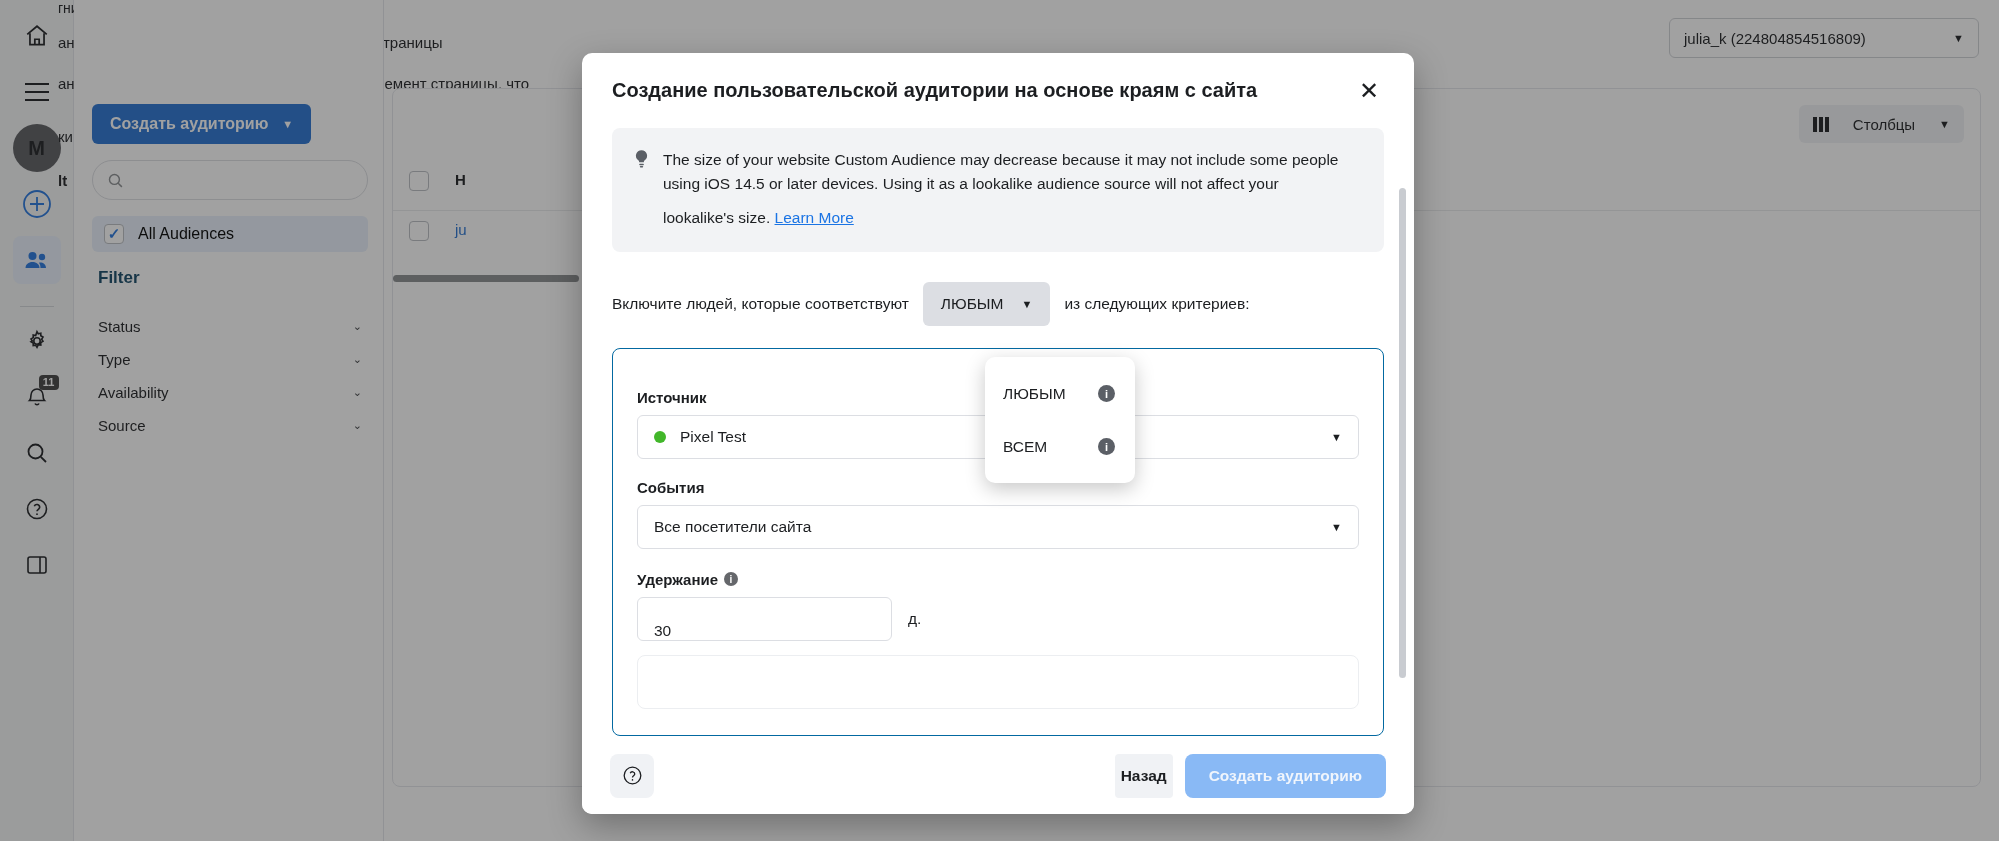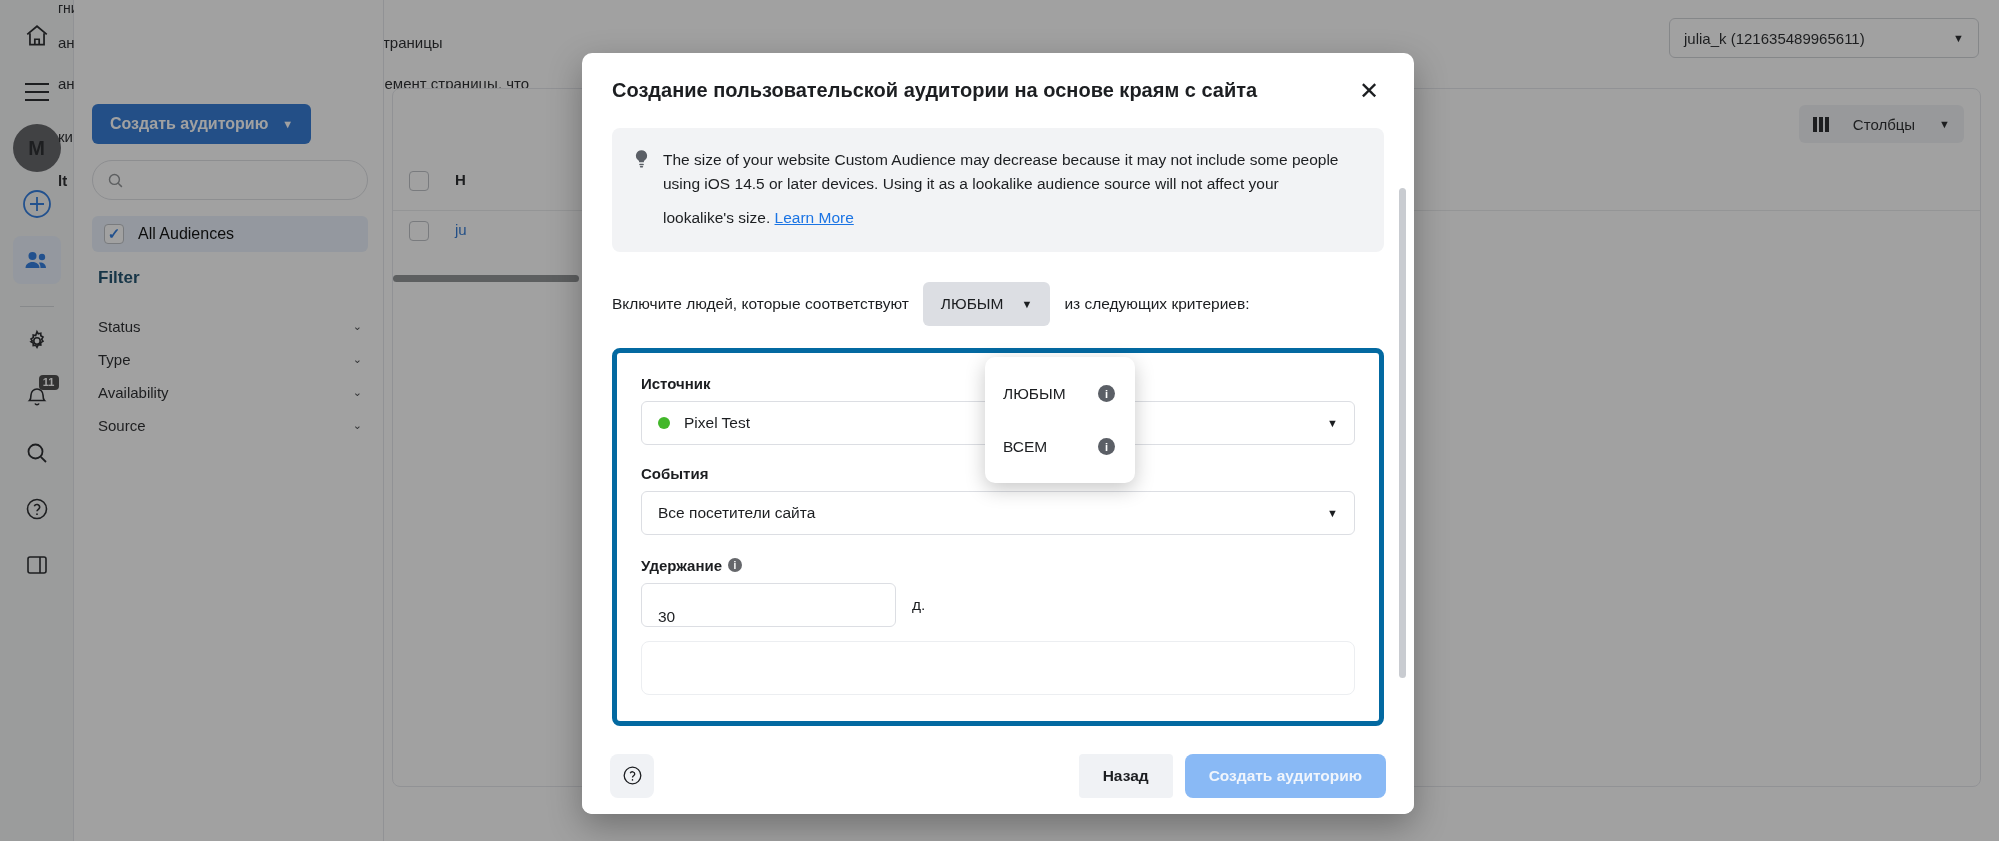--- a/index.html
+++ b/index.html
@@ -185,22 +185,22 @@
     margin-top: 30px; font-size: 15.5px; color: #1c1e21;
   }
   .match-pill {
     background: #dcdee3; border-radius: 6px; height: 44px;
     display: flex; align-items: center; gap: 18px; padding: 0 18px;
     font-size: 15.5px; color: #1c1e21; font-weight: 400;
   }
   .caret { font-size: 11px; }
 
   .card {
-    margin-top: 22px; border: 5px solid #0369a1; border-radius: 8px;
-    padding: 22px 24px 26px;
+    margin-top: 22px; border: 1px solid #0369a1; border-radius: 8px;
+    padding: 40px 24px 26px;
   }
   .fl { font-size: 15px; font-weight: 700; color: #1c1e21; margin-bottom: 9px; display:flex; align-items:center; gap:6px;}
   .select {
     height: 44px; border: 1px solid #dcdee3; border-radius: 6px;
     display: flex; align-items: center; justify-content: space-between;
     padding: 0 16px; font-size: 15.5px; color: #1c1e21; background:#fff;
   }
   .select .left { display: flex; align-items: center; gap: 14px; }
   .dot-src { width: 12px; height: 12px; border-radius: 50%; background: #42b72a; }
   .retention { display: flex; align-items: center; gap: 16px; }
@@ -231,21 +231,21 @@
     padding: 0 28px 0 28px;
   }
   .help-btn {
     width: 44px; height: 44px; background: #f0f2f5; border-radius: 8px;
     display: flex; align-items: center; justify-content: center;
     color: #1c1e21; font-size: 20px;
   }
   .foot-right { display: flex; align-items: center; gap: 12px; }
   .btn-back {
     background: #f0f2f5; color: #1c1e21; border: none; border-radius: 4px;
-    height: 44px; padding: 0 24px; font-size: 15.5px; font-weight: 700;
+    height: 44px; padding: 0 6px; font-size: 15.5px; font-weight: 700;
     font-family: inherit;
   }
   .btn-create {
     background: #89b9f5; color: #f0f5fc; border: none; border-radius: 8px;
     height: 44px; padding: 0 24px; font-size: 15.5px; font-weight: 700;
     font-family: inherit;
   }
 
   
   .menu {
@@ -381,21 +381,21 @@
     <div class="filter-row" style="top:376px;">
       <span>Availability</span>
       <span class="chev">⌄</span>
     </div>
     <div class="filter-row" style="top:409px;">
       <span>Source</span>
       <span class="chev">⌄</span>
     </div>
 
     <div class="account-sel">
-      <span>julia_k (121635489965611)</span>
+      <span>julia_k (224804854516809)</span>
       <span class="caret">▼</span>
     </div>
 
     <div class="table-wrap">
       <div class="cols-btn">
         <span class="bars">
             <i></i>
             <i></i>
             <i></i>
           </span>

